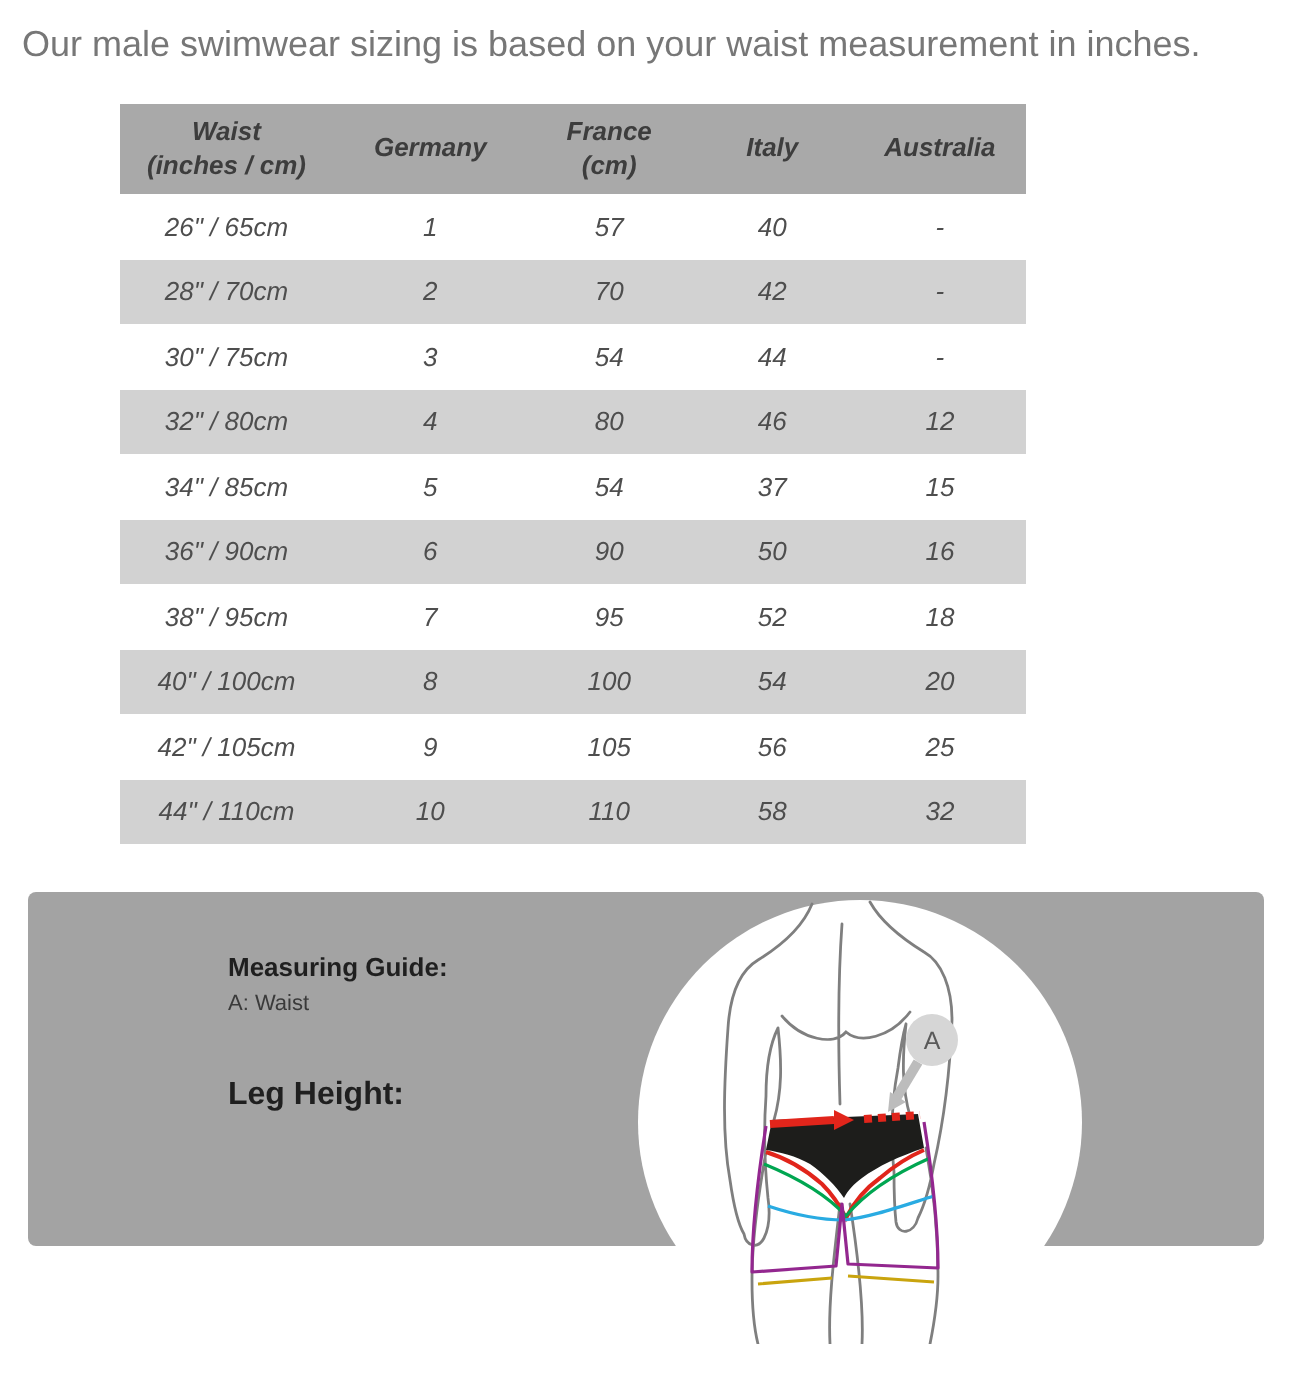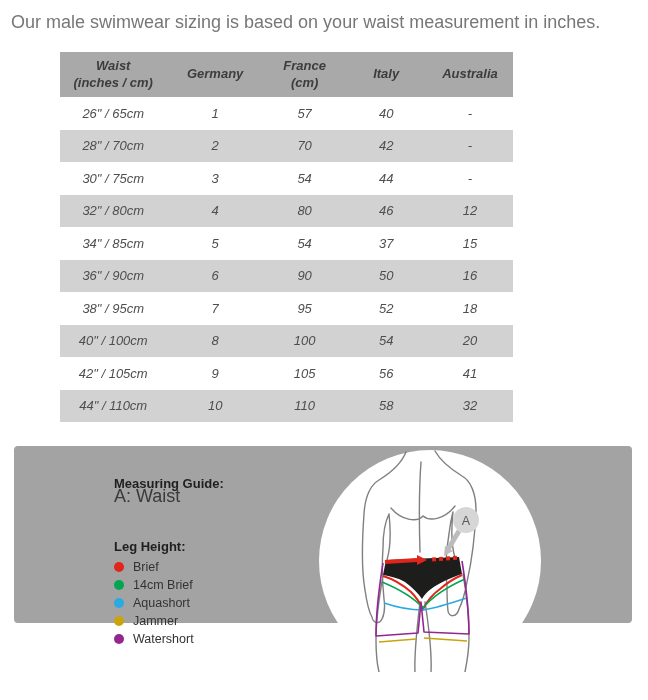--- a/index.html
+++ b/index.html
@@ -27,22 +27,22 @@
   .size-table tbody td{
     height:32.5px;text-align:center;vertical-align:middle;
     font-size:13px;color:#4e4e4e;padding:0;
   }
   .size-table tbody tr:nth-child(even){background:var(--stripe-bg,#d2d2d2);}
   .guide-panel{
     position:absolute;left:14px;top:446px;width:618px;height:177px;
     background:#a3a3a3;border-radius:4px;text-align:right;
   }
   .mg-title{position:absolute;left:100px;top:30px;font-size:13px;font-weight:bold;color:#1f1f1f;}
-  .mg-item{position:absolute;left:100px;top:40px;font-size:18px;color:#3a3a3a;}
-  .lh-title{position:absolute;left:100px;top:93px;font-size:13px;font-weight:bold;color:#1f1f1f;}
+  .mg-item{position:absolute;left:100px;top:50px;font-size:11px;color:#3a3a3a;}
+  .lh-title{position:absolute;left:100px;top:93px;font-size:16px;font-weight:bold;color:#1f1f1f;}
   .legend{position:absolute;left:100px;top:112px;}
   .legend-item{height:18px;display:flex;align-items:center;}
   .legend-dot{width:10px;height:10px;border-radius:50%;margin-right:9px;flex:0 0 auto;}
   .legend-label{font-size:12.5px;color:#333333;line-height:18px;}
   .figure-circle{
     position:absolute;left:305px;top:4px;width:222px;height:222px;
     background:#ffffff;border-radius:50%;
   }
   .figure-circle svg{display:block;width:222px;height:222px;}
 </style>
@@ -137,58 +137,36 @@
           <td>8</td>
           <td>100</td>
           <td>54</td>
           <td>20</td>
         </tr>
         <tr>
           <td>42" / 105cm</td>
           <td>9</td>
           <td>105</td>
           <td>56</td>
-          <td>41</td>
+          <td>25</td>
         </tr>
         <tr>
           <td>44" / 110cm</td>
           <td>10</td>
           <td>110</td>
           <td>58</td>
           <td>32</td>
         </tr>
       </tbody>
   </table>
 
   <div class="guide-panel">
     <div class="mg-title">Measuring Guide:</div>
     <div class="mg-item">A: Waist</div>
     <div class="lh-title">Leg Height:</div>
-    <div class="legend">
-        <div class="legend-item">
-          <span class="legend-dot" style="background: rgb(225, 37, 27);"></span>
-          <span class="legend-label">Brief</span>
-        </div>
-        <div class="legend-item">
-          <span class="legend-dot" style="background: rgb(0, 166, 81);"></span>
-          <span class="legend-label">14cm Brief</span>
-        </div>
-        <div class="legend-item">
-          <span class="legend-dot" style="background: rgb(41, 171, 226);"></span>
-          <span class="legend-label">Aquashort</span>
-        </div>
-        <div class="legend-item">
-          <span class="legend-dot" style="background: rgb(201, 164, 14);"></span>
-          <span class="legend-label">Jammer</span>
-        </div>
-        <div class="legend-item">
-          <span class="legend-dot" style="background: rgb(147, 39, 143);"></span>
-          <span class="legend-label">Watershort</span>
-        </div>
-      </div>
 
     <div class="figure-circle">
       <svg viewBox="0 0 222 222">
 
         <path d="M 87,2 C 83,12 73,22 60,30
              M 60,30 C 50,36 46,48 45,64 C 43,92 42,118 46,140 C 48,154 50,162 53,167 C 54,173 60,175 63,169 C 66,163 66,156 65,149 C 63,130 63,112 64,98 C 64,84 66,72 70,64
              M 116,1 C 121,10 130,18 143,26 C 152,31 157,44 157,60 C 156,86 153,110 148,132 C 146,143 143,153 140,159 C 138,167 130,168 129,161 C 128,152 128,144 128,136 C 126,118 127,100 130,84 C 131,76 132,69 134,62
              M 72,58 C 82,70 98,73 104,66 C 111,72 126,69 136,56
              M 102,12 C 100,40 100,70 101,102
              M 70,64 C 72,82 72,96 68,110

